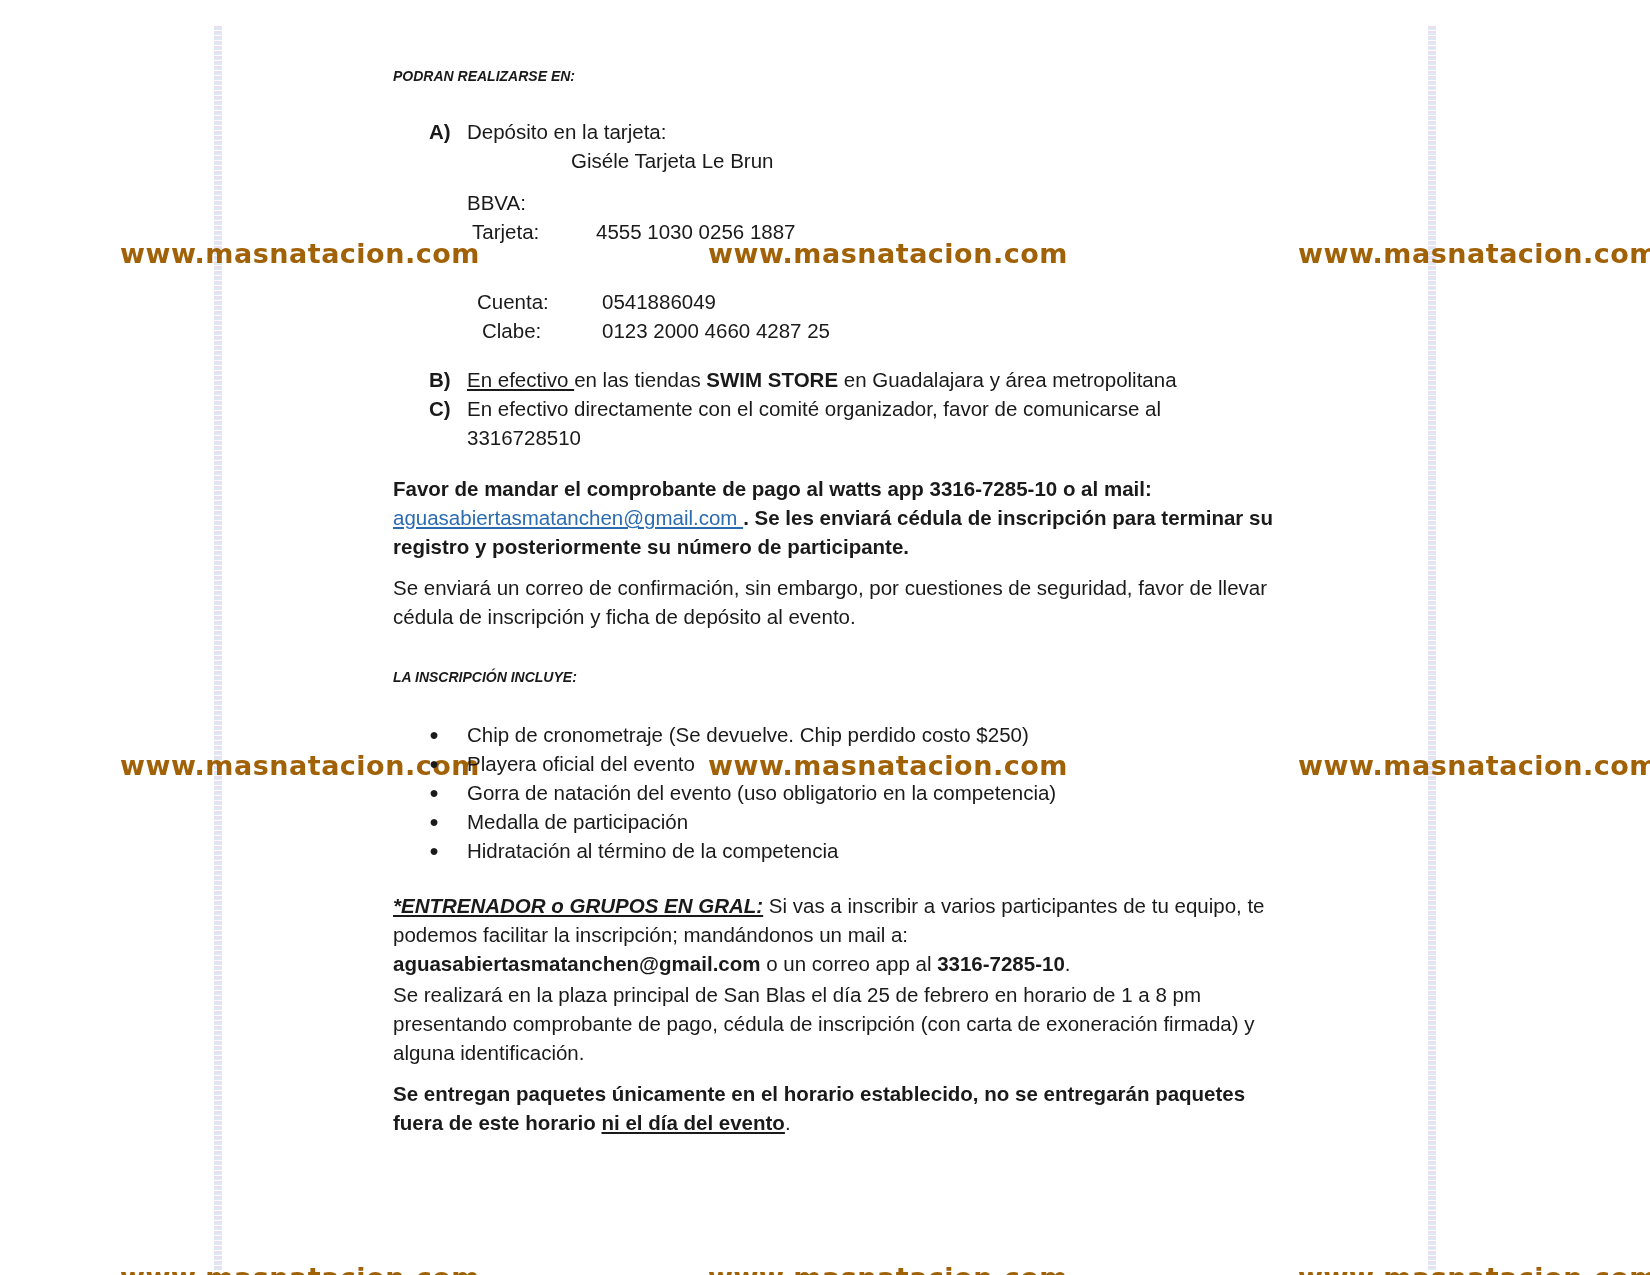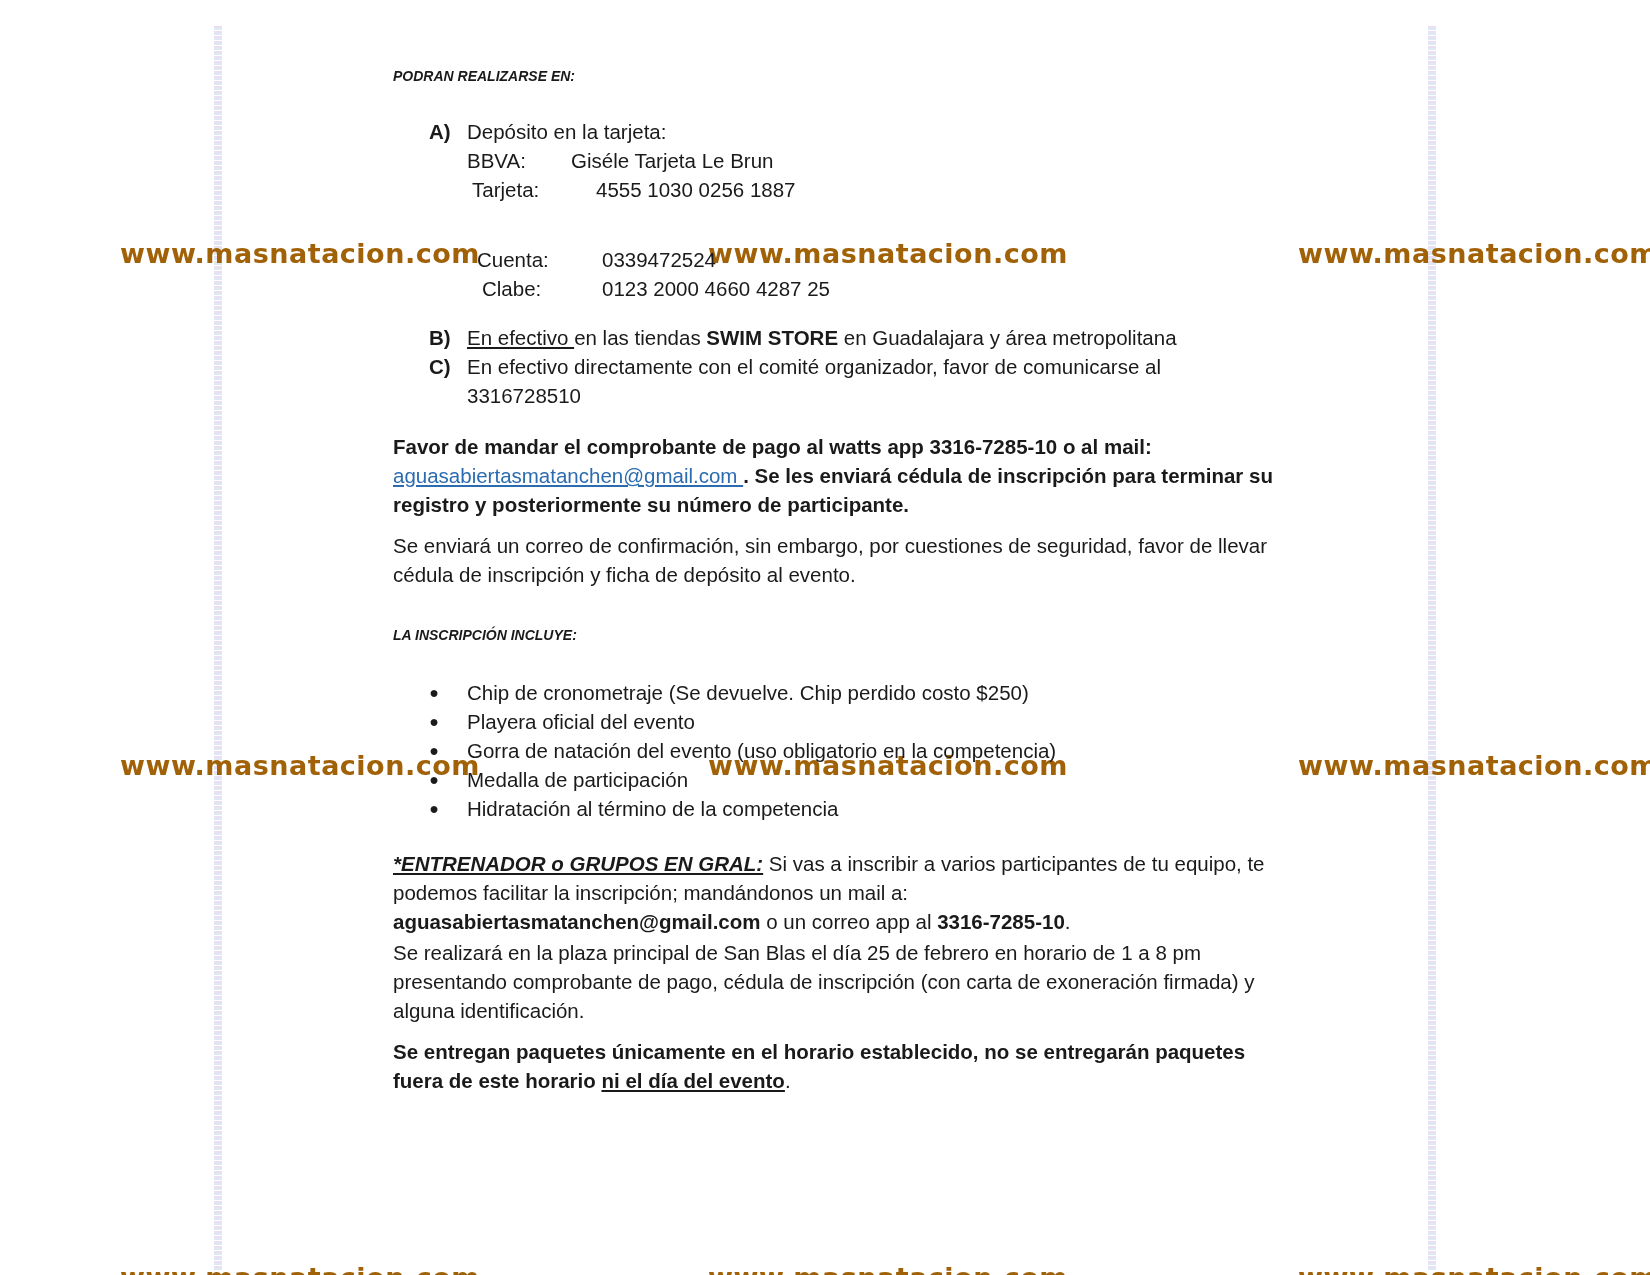--- a/index.html
+++ b/index.html
@@ -47,30 +47,30 @@
 <div class="doc">
 
   <p class="h-italic">PODRAN REALIZARSE EN:</p>
 
   <div class="list-ab">
     <div class="ab-row">
       <span class="ab-letter">A)</span>
       <span class="ab-text">Depósito en la tarjeta:</span>
     </div>
     <div class="bank-row">
-      <span class="bank-label" style="width:104px;">BBVA:</span>
+      <span class="bank-label" style="width:104px;margin-top:42px;">BBVA:</span>
       <span>Giséle Tarjeta Le Brun</span>
     </div>
     <div class="bank-row" style="padding-left:5px;">
       <span class="bank-label" style="width:124px;">Tarjeta:</span>
       <span>4555 1030 0256 1887</span>
     </div>
     <div class="bank-row" style="padding-left:10px;margin-top:41px;">
       <span class="bank-label" style="width:125px;">Cuenta:</span>
-      <span>0339472524</span>
+      <span>0541886049</span>
     </div>
     <div class="bank-row" style="padding-left:15px;">
       <span class="bank-label" style="width:120px;">Clabe:</span>
       <span>0123 2000 4660 4287 25</span>
     </div>
 
     <div class="ab-row" style="margin-top:20px;">
       <span class="ab-letter">B)</span>
       <span class="ab-text"><span class="u">En efectivo </span><span>en las tiendas </span><span class="b">SWIM STORE</span><span> en Guadalajara y área metropolitana</span></span>
     </div>

